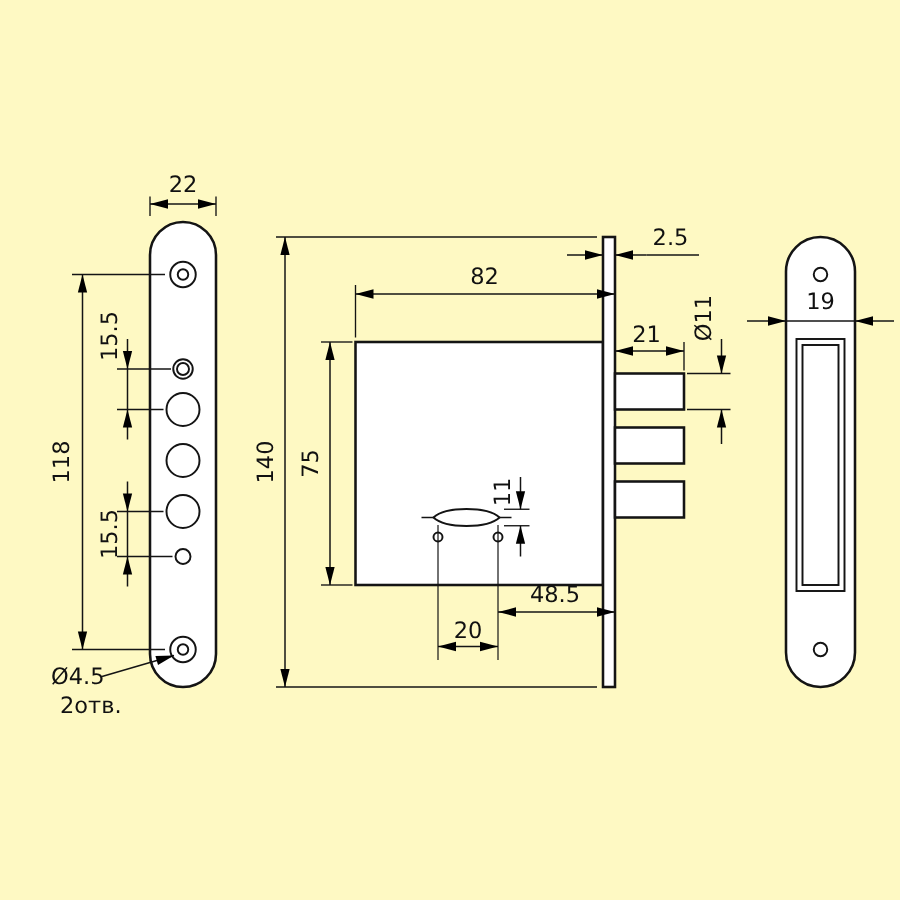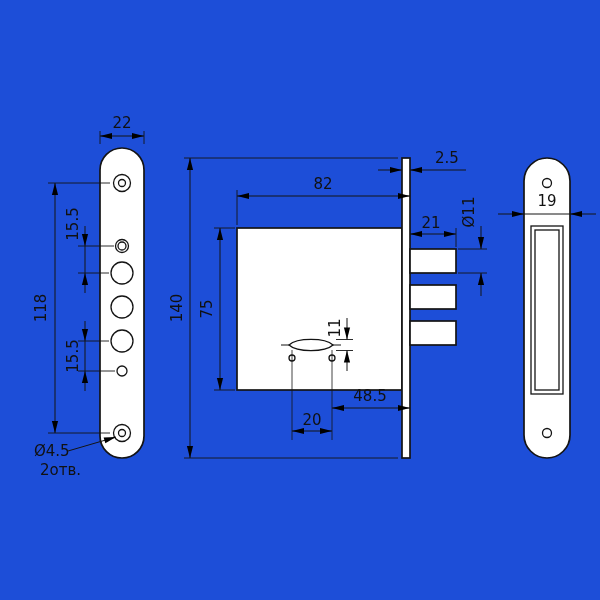--- a/index.html
+++ b/index.html
@@ -1,16 +1,16 @@
 <!DOCTYPE html>
 <html><head>
 <meta charset="utf-8">
 <style>
   html,body { margin:0; padding:0; background:#ffffff; }
-  .sheet { width:600px; height:600px; background:#1d4ed8; position:relative; overflow:hidden; }
+  .sheet { width:600px; height:600px; background:#fef9c3; position:relative; overflow:hidden; }
   svg { display:block; }
   .obj  { fill:#ffffff; stroke:#141414; stroke-width:1.7; }
   .obj2 { fill:#ffffff; stroke:#141414; stroke-width:1.3; }
   .dim  { stroke:#141414; stroke-width:1;   fill:none; }
   .ext  { stroke:#141414; stroke-width:0.9; fill:none; }
   .thin { stroke:#141414; stroke-width:0.8; fill:none; }
   text  { font-family:"DejaVu Sans", sans-serif; font-size:15px; fill:#111111; }
 </style>
 </head>
 <body>

